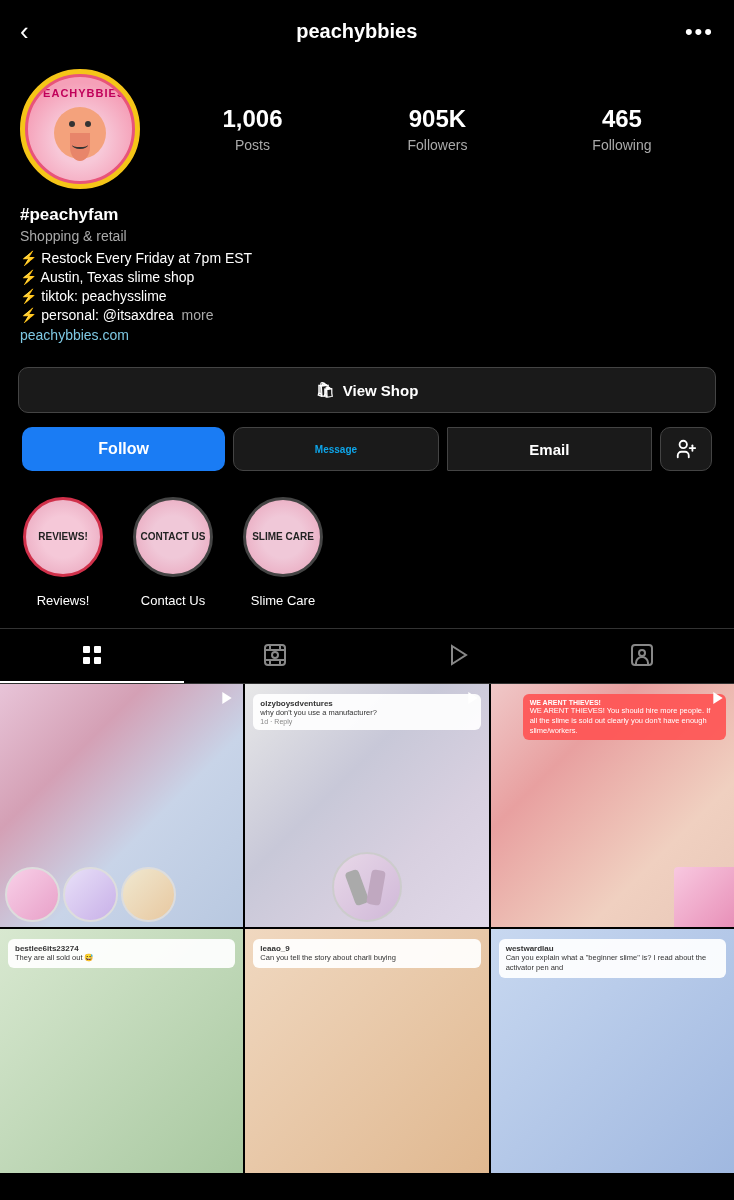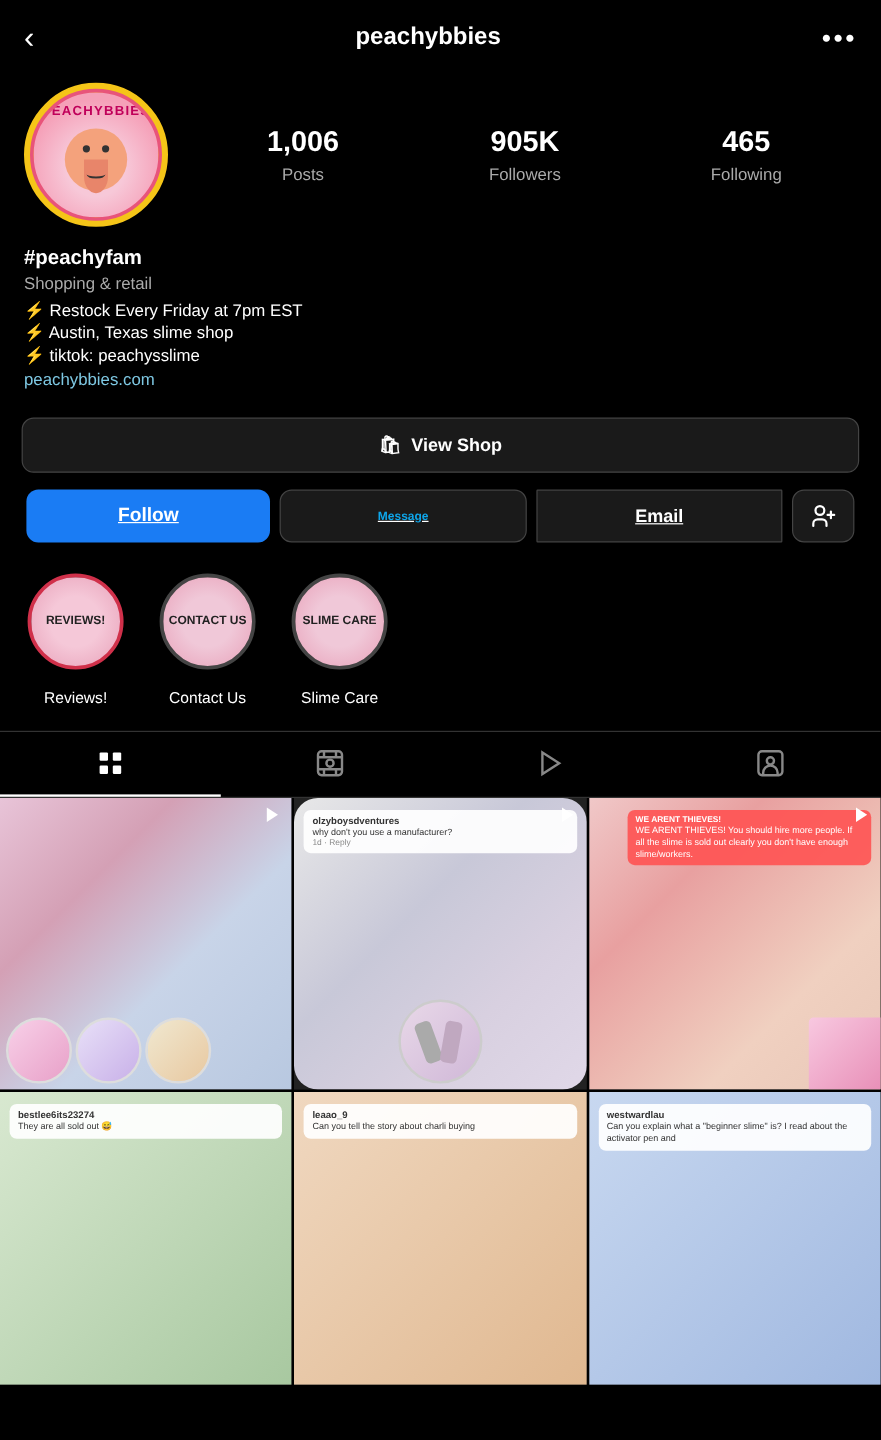--- a/index.html
+++ b/index.html
@@ -198,21 +198,20 @@
     }
     .shop-icon {
       font-size: 16px;
     }
 
     
     .action-buttons {
       display: flex;
       gap: 8px;
       padding: 4px 22px 16px;
-      text-decoration: underline;
     }
     .btn-follow {
       background: #1a7cf4;
       border: none;
       border-radius: 10px;
       color: #fff;
       font-size: 16px;
       font-weight: 600;
       padding: 10px 0;
       flex: 2;
@@ -343,21 +342,20 @@
       color: #fff;
       font-size: 16px;
     }
 
     
     .grid-img-1 {
       background: linear-gradient(135deg, #e8c4d8 0%, #d4a0b5 30%, #c8d4e8 60%, #b8c8e0 100%);
     }
     .grid-img-2 {
       background: linear-gradient(135deg, #e8e8e8 0%, #c8c8d8 40%, #d8d0e0 70%, #e0d8e8 100%);
-      border-radius: 20px;
     }
     .grid-img-3 {
       background: linear-gradient(135deg, #f0c8c8 0%, #e8a0a0 30%, #f0d0c0 70%, #e8c8b8 100%);
     }
 
     
     .comment-overlay {
       position: absolute;
       top: 10px;
       left: 8px;
@@ -433,20 +431,24 @@
     </div>
   </div>
 </div>
 
 <div class="bio-section">
   <div class="bio-name">#peachyfam</div>
   <div class="bio-category">Shopping &amp; retail</div>
   <div class="bio-line">⚡ Restock Every Friday at 7pm EST</div>
   <div class="bio-line">⚡ Austin, Texas slime shop</div>
   <div class="bio-line">⚡ tiktok: peachysslime</div>
+  <div class="bio-line">
+    <span>⚡ personal: @itsaxdrea</span>
+    &nbsp;<span class="bio-more">more</span>
+  </div>
   <div class="bio-link">peachybbies.com</div>
 </div>
 
 <div class="view-shop-btn">
   <span class="shop-icon">🛍</span>
   <span>View Shop</span>
 </div>
 
 <div class="action-buttons">
   <button class="btn-follow">Follow</button>

